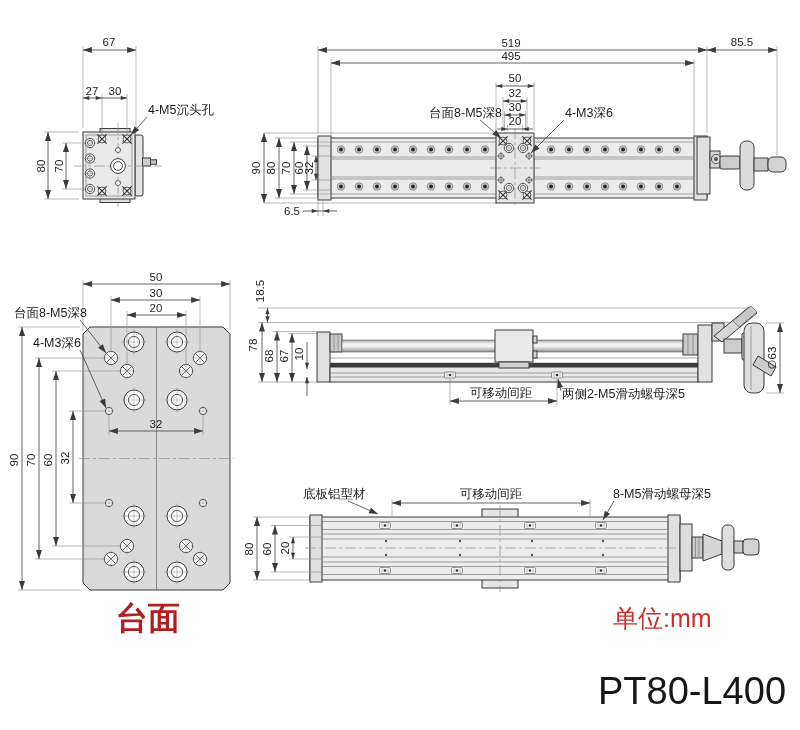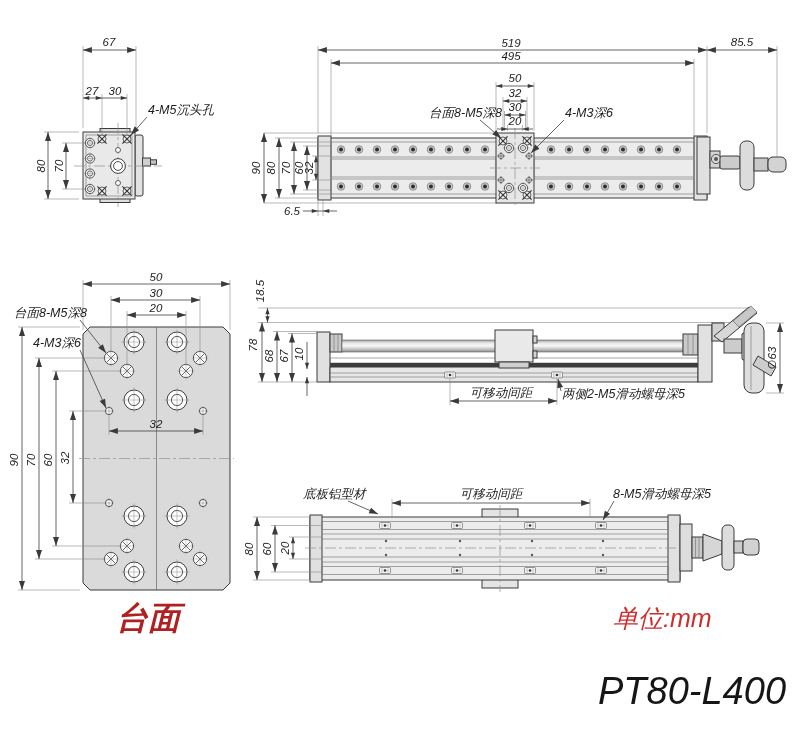--- a/index.html
+++ b/index.html
@@ -1,16 +1,16 @@
 <!DOCTYPE html>
 <html><head>
 <meta charset="utf-8">
 <style>
   html,body{margin:0;padding:0;background:#ffffff;}
-  .stage{width:800px;height:730px;position:relative;background:#fff;font-style:italic;}
+  .stage{width:800px;height:730px;position:relative;background:#fff;}
   svg{display:block;font-family:"Liberation Sans","DejaVu Sans",sans-serif;}
   .dim{stroke:#3f3f3f;stroke-width:0.8;fill:none;}
   .ext{stroke:#8a8a8a;stroke-width:0.6;fill:none;}
   .cl{stroke:#909090;stroke-width:0.7;fill:none;stroke-dasharray:11 3 3 3;}
   .body{stroke:#3a3a3a;stroke-width:1;}
   .det{stroke:#6f6f6f;stroke-width:0.6;fill:none;}
   .dimtxt{font-size:11.5px;fill:#1d1d1d;}
   .cjk{font-size:12.5px;fill:#1d1d1d;}
   .caption{font-size:32px;fill:#b02020;font-weight:bold;}
   .unit{font-size:25px;fill:#d02b2b;}

